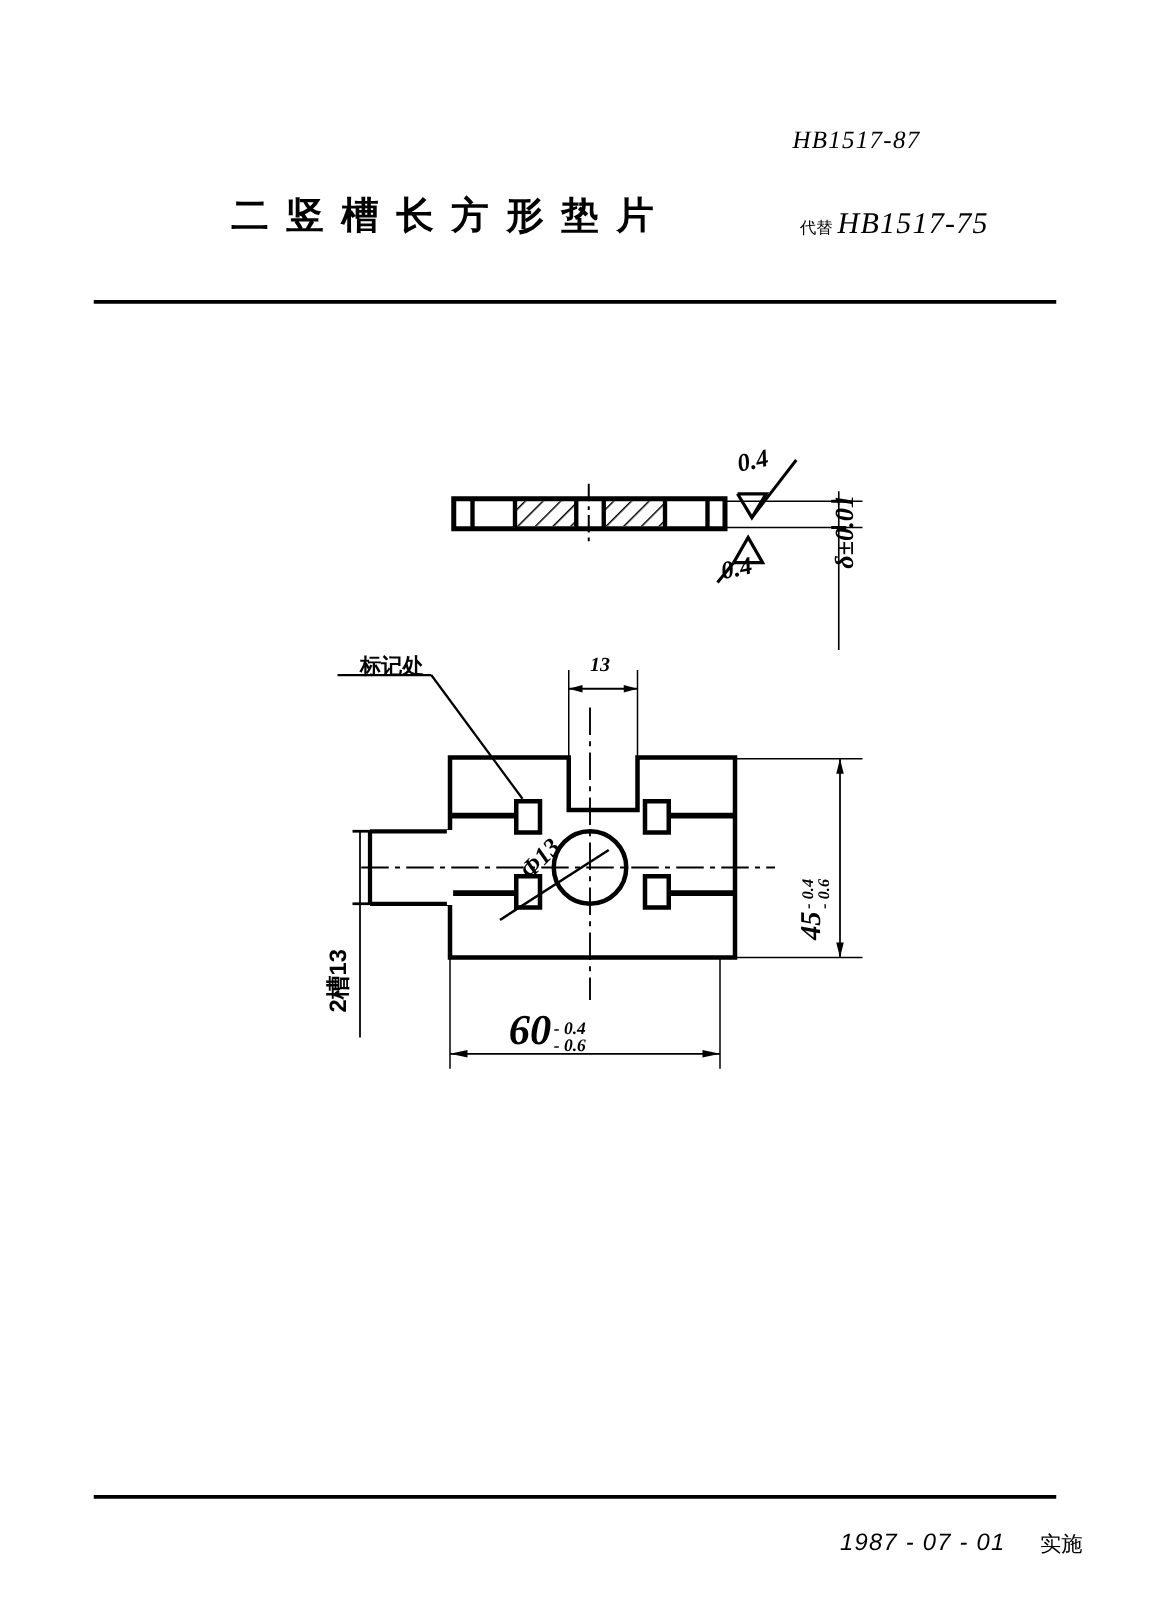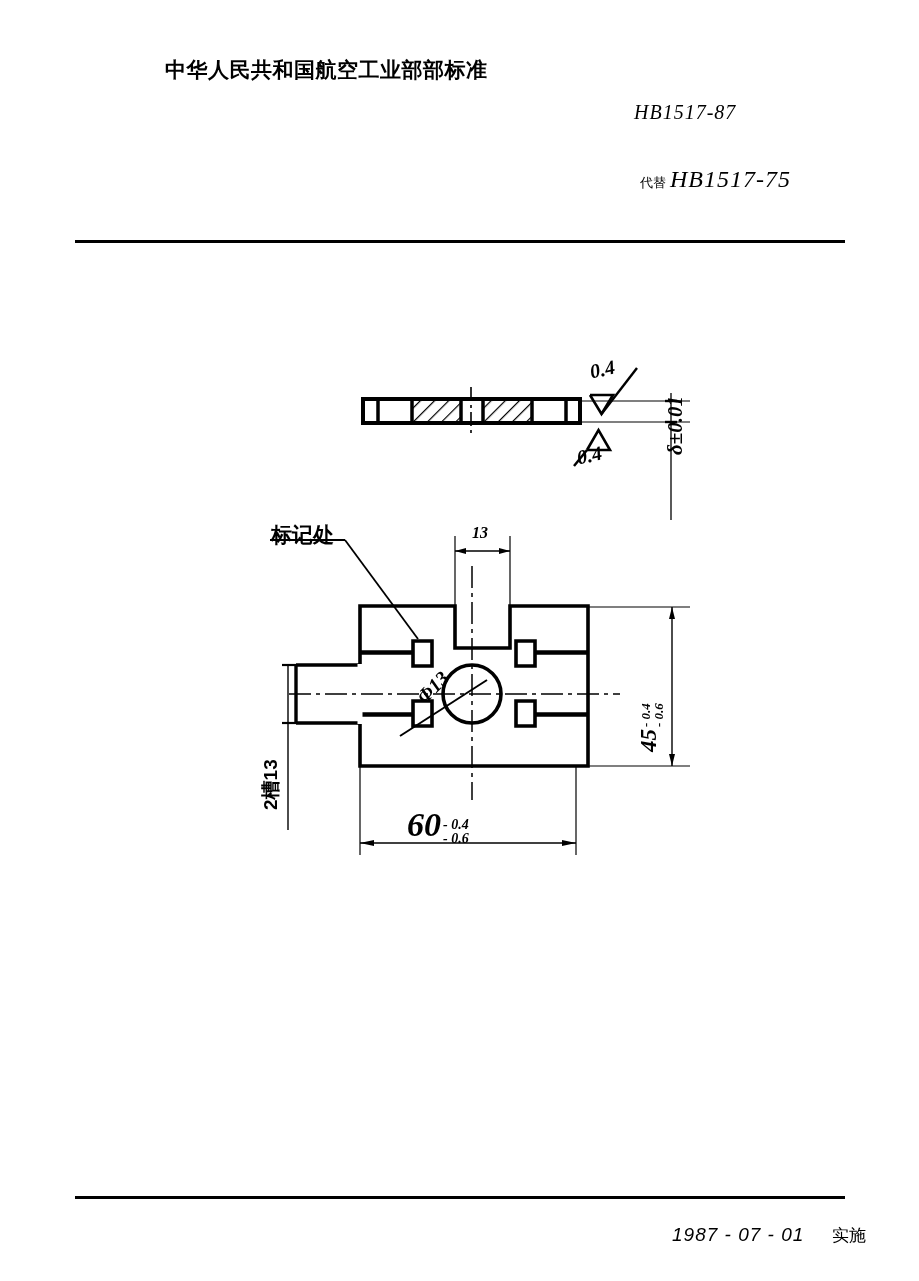--- a/index.html
+++ b/index.html
@@ -35,24 +35,24 @@
   
   .draw{position:absolute;left:0;top:0;width:919px;height:1281px;}
   .dtext{position:absolute;font-family:"Liberation Serif",serif;font-style:italic;
          font-weight:bold;white-space:nowrap;}
 </style>
 </head>
 <body>
 
 <div class="page">
 
-  <div class="hdr-org">中华人民共和国航空工业部部标准</div>
 
   <div class="hdr-num">HB1517-87</div>
 
+  <div class="hdr-title">二竖槽长方形垫片</div>
 
   <div class="hdr-repl">
     <span>代替</span><span class="big">HB1517-75</span>
   </div>
 
   <div class="rule-top"></div>
 
   <svg class="draw" viewBox="0 0 919 1281">
     <defs>
       <pattern id="hatch" width="10" height="10" patternTransform="rotate(45)" patternUnits="userSpaceOnUse">
@@ -173,21 +173,21 @@
     </g>
   </svg>
 
   <div class="dtext" style="left:590px;top:358px;font-size:20px;transform:rotate(-12deg);">0.4</div>
 
   <div class="dtext" style="left:577px;top:444px;font-size:20px;transform:rotate(-12deg);">0.4</div>
 
   <div class="dtext" style="left:663px;top:455px;font-size:21px;transform:rotate(-90deg);
               transform-origin:left top;">δ±0.01</div>
 
-  <div class="dtext" style="left:271px;top:521px;font-size:21px;font-style:normal;
+  <div class="dtext" style="left:288px;top:521px;font-size:17px;font-style:normal;
               font-family:Liberation Serif, serif;">标记处</div>
 
   <div class="dtext" style="left:472px;top:524px;font-size:16px;">13</div>
 
   <div class="dtext" style="left:412px;top:692px;font-size:20px;transform:rotate(-45deg);
               transform-origin:left top;">Φ13</div>
 
   <div class="dtext" style="left:258px;top:810px;font-size:19px;transform:rotate(-90deg);
               transform-origin:left top;font-style:normal;
               font-family:'Liberation Sans',sans-serif;">2槽13</div>

